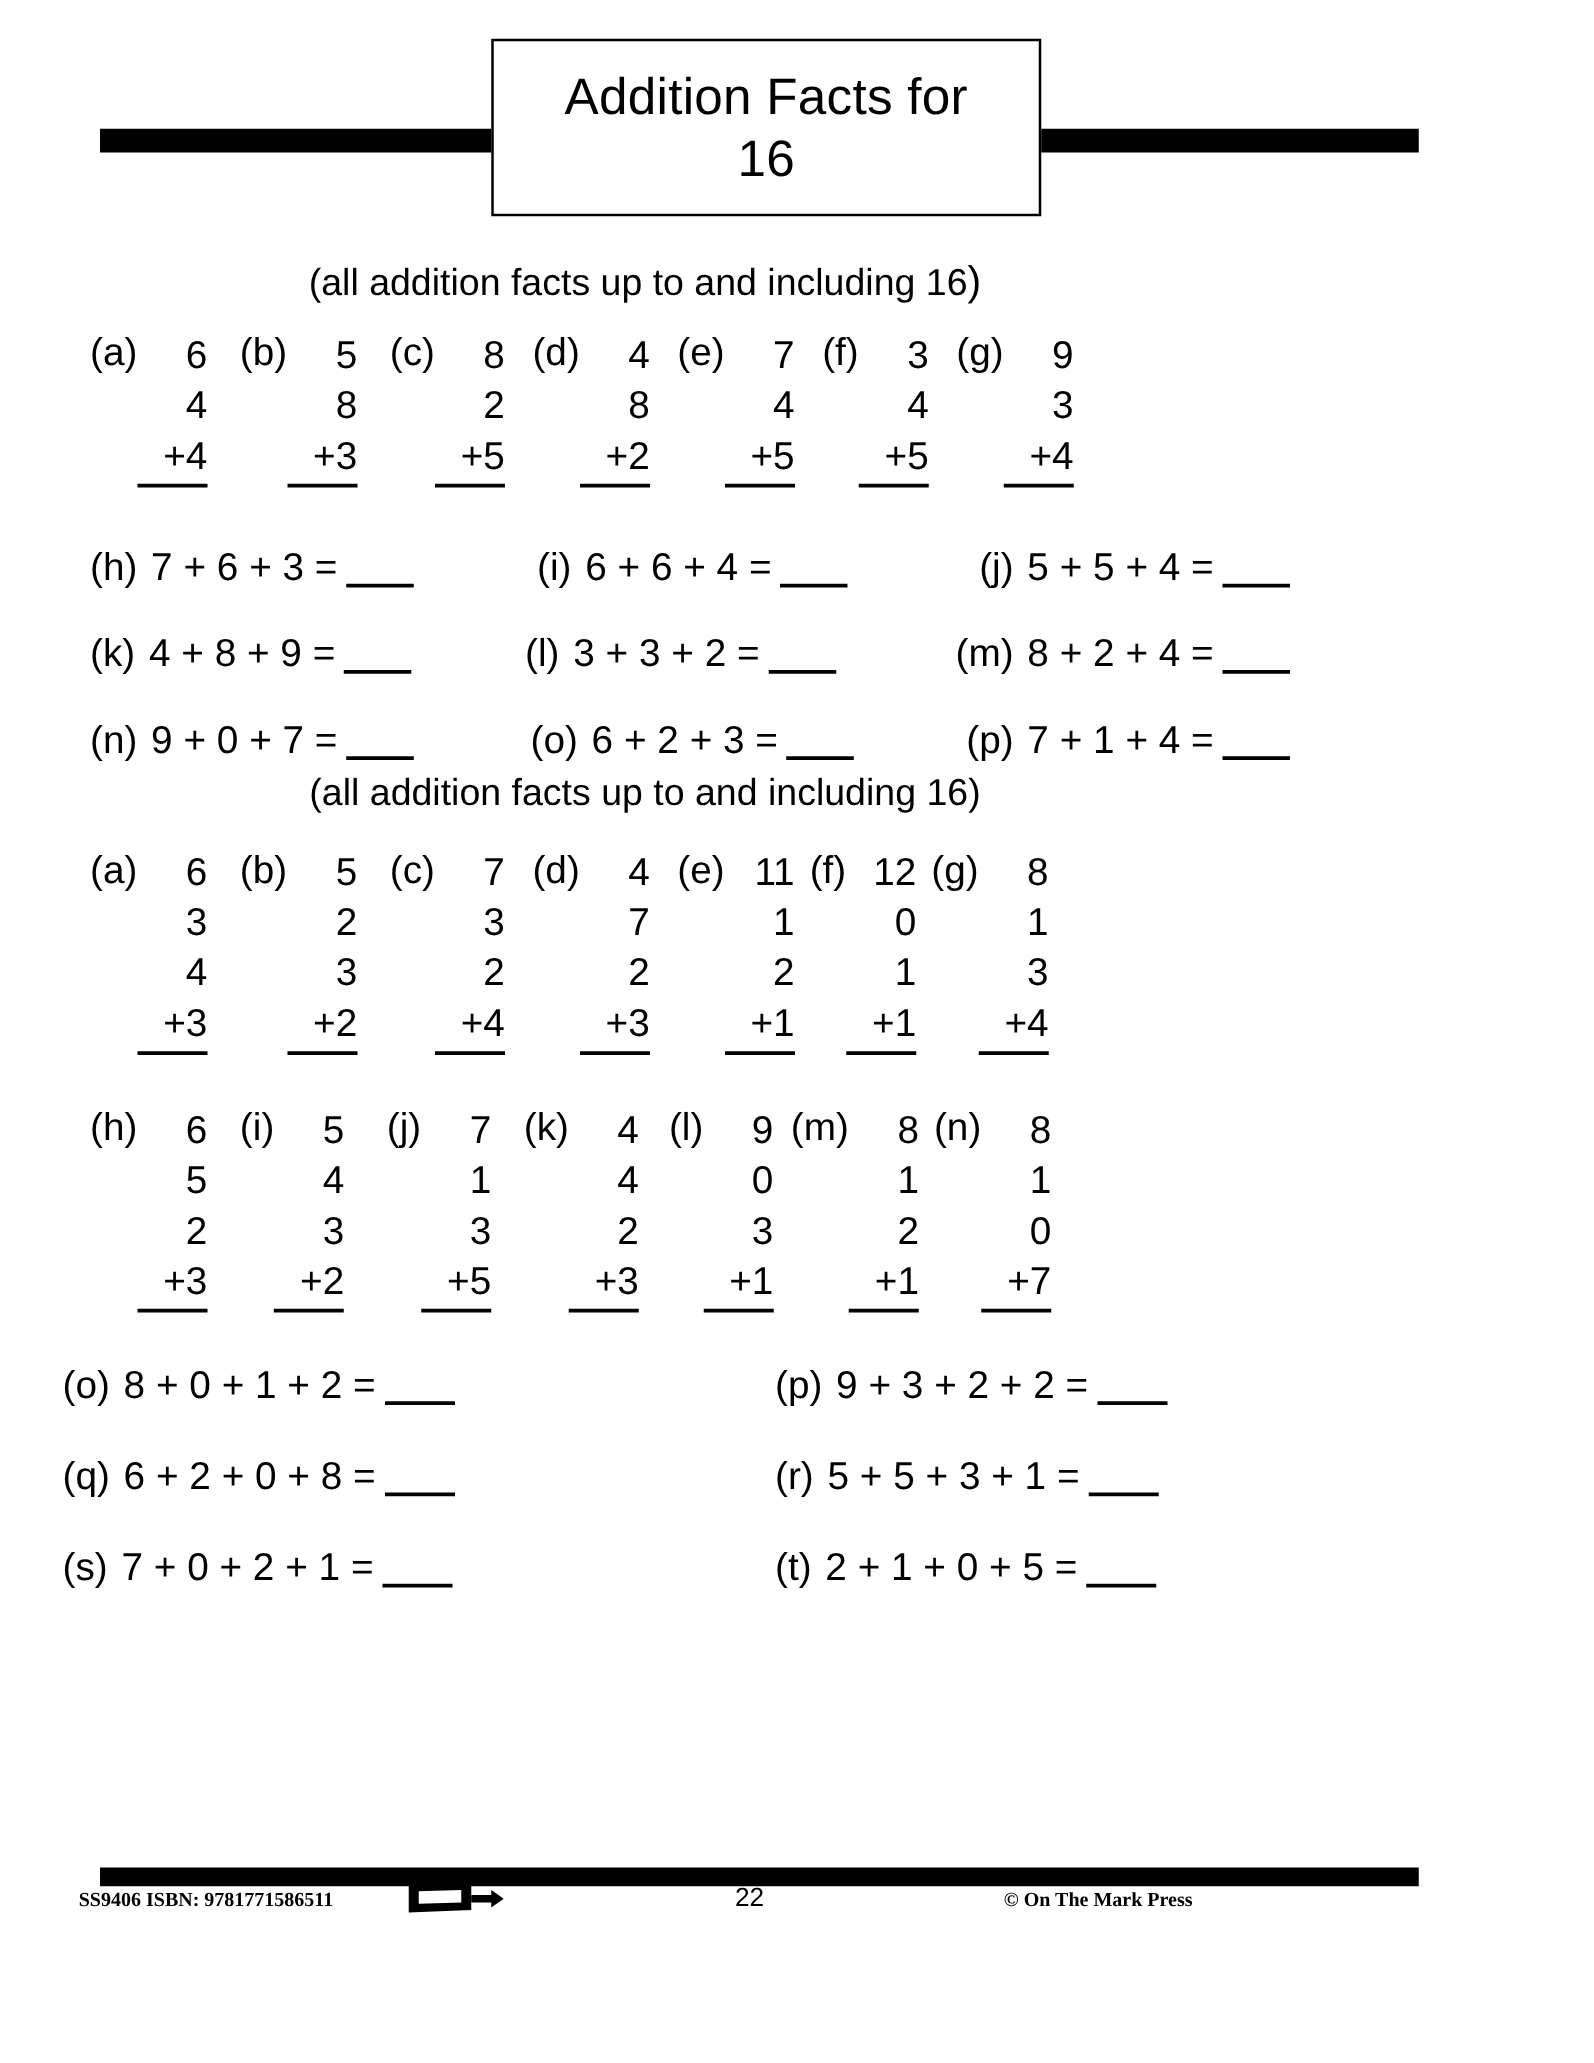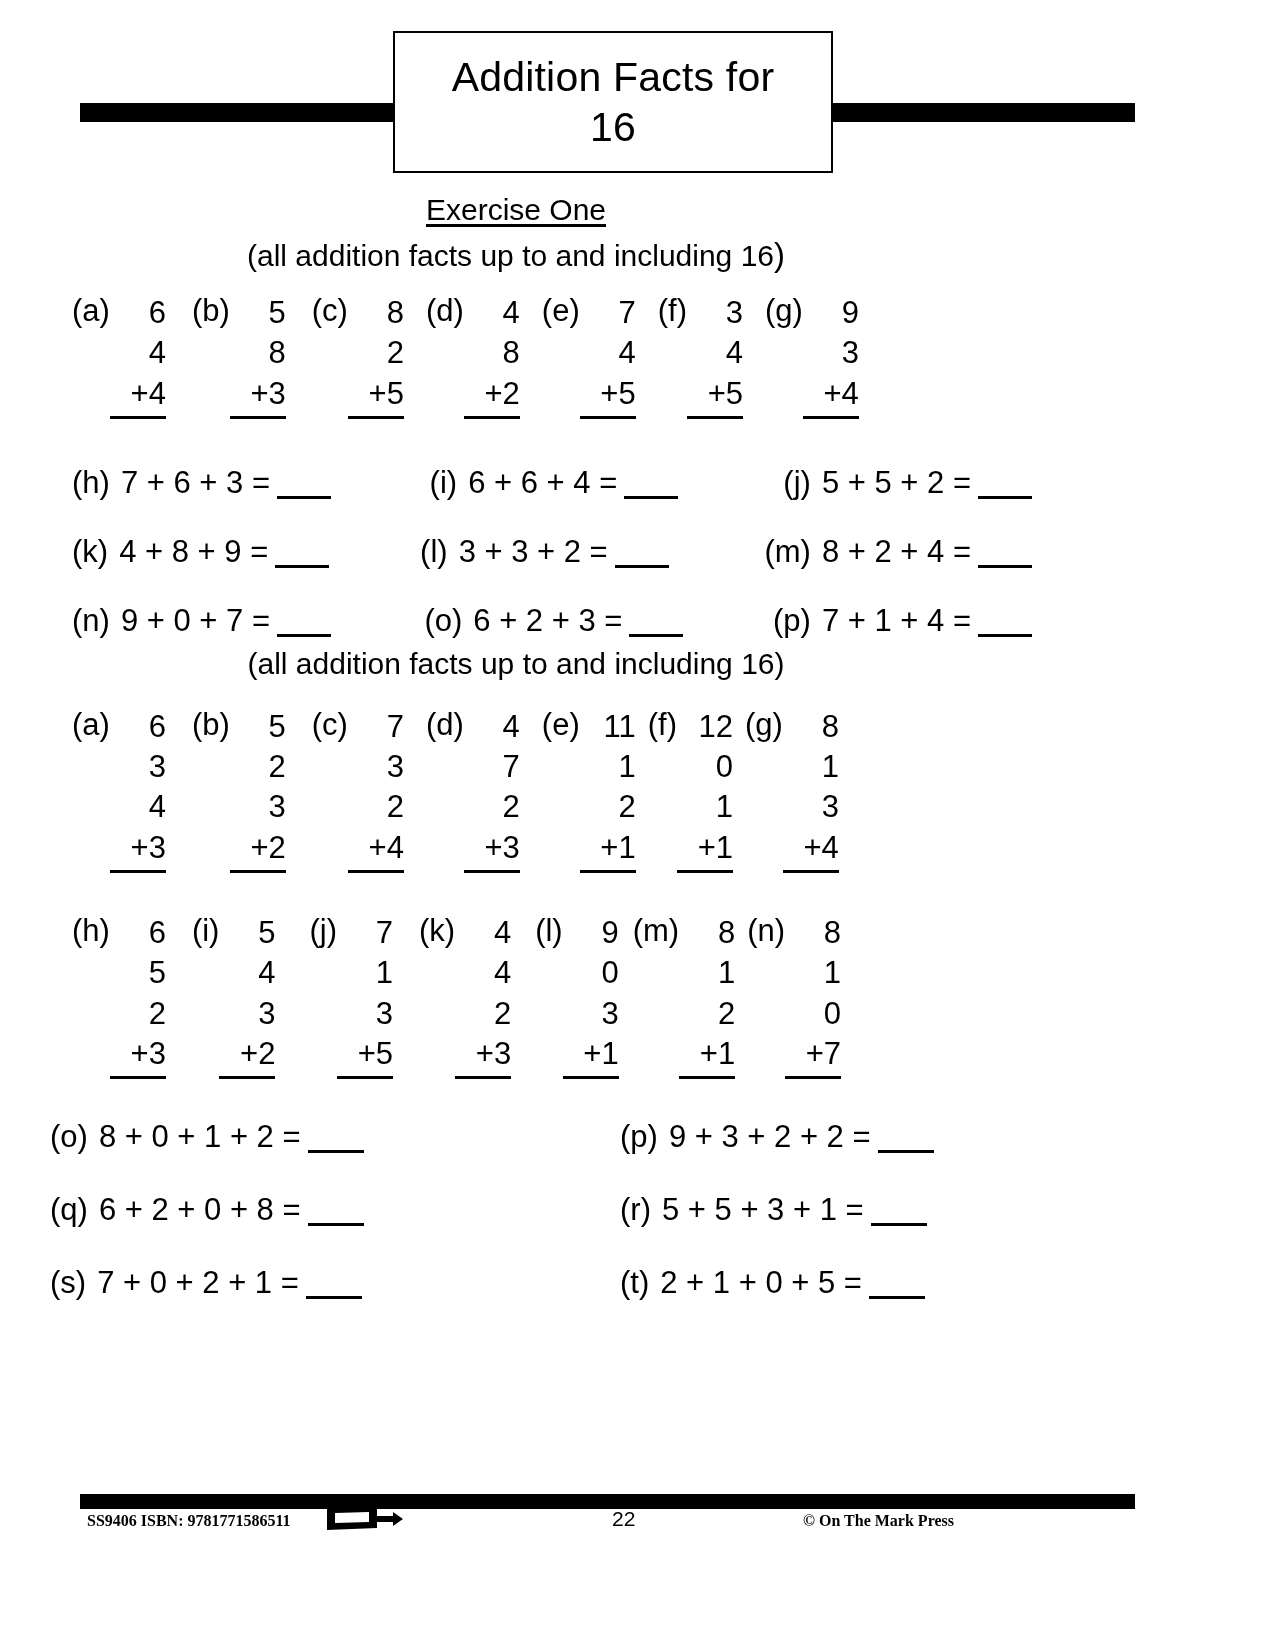--- a/index.html
+++ b/index.html
@@ -144,21 +144,20 @@
     height: 15px;
     background: #000000;
   }
   .footer-text {
     position: absolute;
     top: 1513px;
     font-family: "Liberation Serif", serif;
     font-size: 16px;
     font-weight: bold;
     line-height: 1;
-    margin-left: 24px;
   }
   .footer-left  { left: 63px; }
   .footer-page  { left: 588px; font-family: "Liberation Sans", sans-serif; font-weight: normal; font-size: 21px; top: 1508px; text-align: right; }
   .footer-right { right: 78px; }
 
   .footer-icon {
     position: absolute;
     left: 325px;
     top: 1502px;
     width: 78px;
@@ -183,23 +182,20 @@
     <div class="header-rule left"></div>
     <div class="header-rule right"></div>
     <div class="title-box">
       <div class="title-text">
         <span>Addition Facts for</span><br>
         <span>16</span>
       </div>
     </div>
   </div>
 
-  <div class="ex-heading">
-    <span class="u">Exercise One</span>
-  </div>
   <div class="ex-sub">
     <span class="u">(all addition facts up to and including 16</span><span class="tail">)</span>
   </div>
 
   <div class="vgrid sec-ex1-vgrid">
     <div class="vitem" style="margin-right:26px;">
       <span class="vlabel">(a)</span>
       <span class="vstack">
         <span class="num">6</span>
         <span class="num">4</span>
@@ -263,21 +259,21 @@
         <span>7 + 6 + 3 =</span>
         <span class="blank"></span>
       </div>
       <div class="hitem" style="width:368px;">
         <span class="hlabel">(i)</span>
         <span>6 + 6 + 4 =</span>
         <span class="blank"></span>
       </div>
       <div class="hitem">
         <span class="hlabel">(j)</span>
-        <span>5 + 5 + 2 =</span>
+        <span>5 + 5 + 4 =</span>
         <span class="blank"></span>
       </div>
     </div>
 
     <div class="hrow" style="padding-left:72px;">
       <div class="hitem" style="width:372px;">
         <span class="hlabel">(k)</span>
         <span>4 + 8 + 9 =</span>
         <span class="blank"></span>
       </div>

